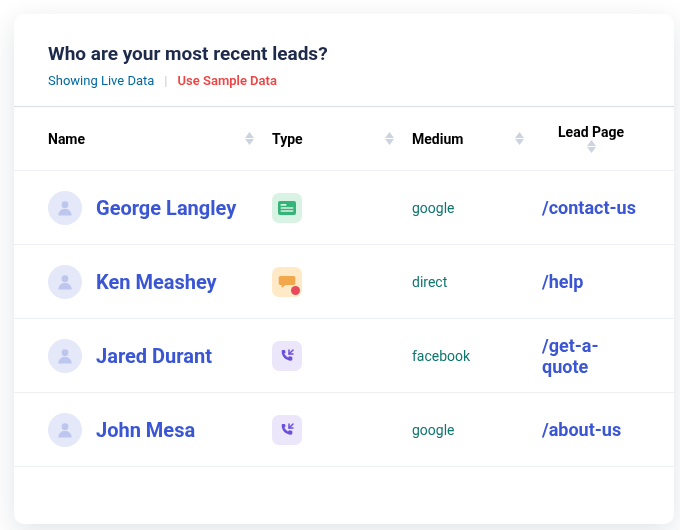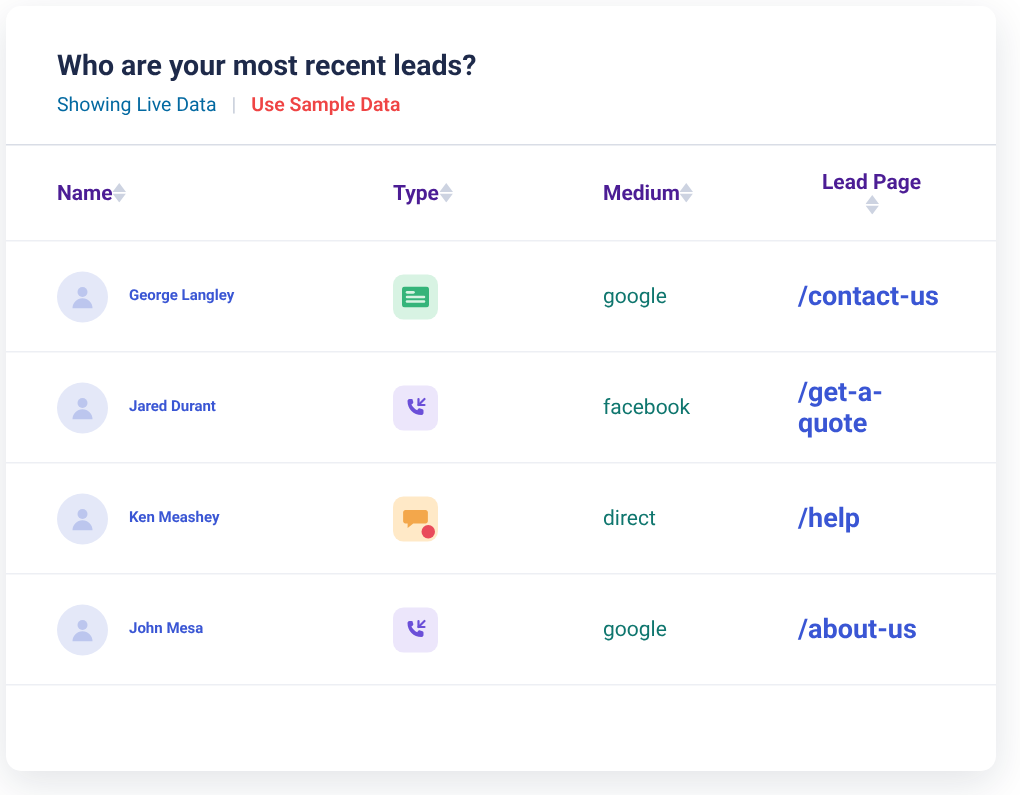--- a/index.html
+++ b/index.html
@@ -6,21 +6,21 @@
   body {
     font-family: -apple-system, BlinkMacSystemFont, "Segoe UI", Roboto, Helvetica, Arial, sans-serif;
     background: #fff;
     width: 680px;
     height: 530px;
     overflow: hidden;
   }
   .card {
     width: 660px;
     height: 510px;
-    margin: 4px;
+    margin: 14px;
     background: #fff;
     border-radius: 10px;
     box-shadow: 0 8px 28px rgba(20, 30, 60, 0.12);
     overflow: hidden;
     position: relative;
   }
   .header {
     padding: 28px 34px 18px 34px;
   }
   .title {
@@ -64,23 +64,24 @@
     height: 74px;
   }
   .col-name   { flex: 0 0 224px; display:flex; align-items:center; gap:14px; }
   .col-type   { flex: 0 0 140px; display:flex; align-items:center; }
   .col-medium { flex: 0 0 130px; display:flex; align-items:center; }
   .col-lead   { flex: 1 1 auto;  display:flex; align-items:center; }
 
   .th {
     font-size: 14px;
     font-weight: 700;
-    color: #4c1d95;
+    color: #000000;
     display: flex;
     align-items: center;
+    justify-content: space-between;
     width: 100%;
     padding-right: 18px;
   }
   .col-lead .th { padding-right: 0; flex-direction: column; }
   .sort {
     display: inline-flex;
     flex-direction: column;
     gap: 1px;
     cursor: pointer;
   }
@@ -91,21 +92,21 @@
     border-radius: 50%;
     background: #e4e8f8;
     display:flex; align-items:center; justify-content:center;
     flex-shrink: 0;
   }
   .avatar svg { width: 20px; height: 20px; }
 
   .name-link {
     color: #3a56d4;
     font-weight: 700;
-    font-size: 10px;
+    font-size: 20px;
     cursor: pointer;
   }
   .lead-link {
     color: #3a56d4;
     font-weight: 700;
     font-size: 18px;
     cursor: pointer;
   }
   .medium-text {
     color: #0f766e;
@@ -232,20 +233,46 @@
     </div>
 
     <div class="row body-row">
       <div class="col-name">
         <div class="avatar">
           <svg viewBox="0 0 24 24">
               <circle cx="12" cy="8" r="4" fill="#bcc6ee"></circle>
               <path d="M4 21c0-4.4 3.6-8 8-8s8 3.6 8 8" fill="#bcc6ee"></path>
             </svg>
         </div>
+        <span class="name-link">Ken Meashey</span>
+      </div>
+      <div class="col-type">
+        <div class="type-icon type-chat">
+          <svg viewBox="0 0 24 20">
+              <path d="M3 2h18c1 0 2 1 2 2v8c0 1-1 2-2 2H10l-5 4v-4H3c-1 0-2-1-2-2V4c0-1 1-2 2-2z" fill="#f3a74b"></path>
+            </svg>
+          <span class="chat-dot"></span>
+        </div>
+      </div>
+      <div class="col-medium">
+          <span class="medium-text">direct</span>
+        </div>
+      <div class="col-lead">
+          <span class="lead-link">/help</span>
+        </div>
+    </div>
+
+    <div class="row body-row">
+      <div class="col-name">
+        <div class="avatar">
+          <svg viewBox="0 0 24 24">
+              <circle cx="12" cy="8" r="4" fill="#bcc6ee"></circle>
+              <path d="M4 21c0-4.4 3.6-8 8-8s8 3.6 8 8" fill="#bcc6ee"></path>
+            </svg>
+        </div>
         <span class="name-link">Jared Durant</span>
       </div>
       <div class="col-type">
         <div class="type-icon type-call">
           <svg viewBox="0 0 24 24">
               <path d="M6 3c-1 0-2 .8-2 2 0 8 6 14 14 14 1.2 0 2-1 2-2v-2.5c0-.6-.4-1.1-1-1.3l-3-.9c-.5-.1-1 .1-1.3.5l-1 1.4c-2.5-1.3-4.5-3.3-5.8-5.8l1.4-1c.4-.3.6-.8.5-1.3l-.9-3C8.6 3.4 8.1 3 7.5 3H6z" fill="#6b4fd8"></path>
               <path d="M15 3 L15 9 L21 9" stroke="#6b4fd8" stroke-width="2.2" fill="none" stroke-linecap="round" stroke-linejoin="round"></path>
               <path d="M21 3 L15 9" stroke="#6b4fd8" stroke-width="2.2" stroke-linecap="round"></path>
             </svg>
         </div>
@@ -259,46 +286,20 @@
     </div>
 
     <div class="row body-row">
       <div class="col-name">
         <div class="avatar">
           <svg viewBox="0 0 24 24">
               <circle cx="12" cy="8" r="4" fill="#bcc6ee"></circle>
               <path d="M4 21c0-4.4 3.6-8 8-8s8 3.6 8 8" fill="#bcc6ee"></path>
             </svg>
         </div>
-        <span class="name-link">Ken Meashey</span>
-      </div>
-      <div class="col-type">
-        <div class="type-icon type-chat">
-          <svg viewBox="0 0 24 20">
-              <path d="M3 2h18c1 0 2 1 2 2v8c0 1-1 2-2 2H10l-5 4v-4H3c-1 0-2-1-2-2V4c0-1 1-2 2-2z" fill="#f3a74b"></path>
-            </svg>
-          <span class="chat-dot"></span>
-        </div>
-      </div>
-      <div class="col-medium">
-          <span class="medium-text">direct</span>
-        </div>
-      <div class="col-lead">
-          <span class="lead-link">/help</span>
-        </div>
-    </div>
-
-    <div class="row body-row">
-      <div class="col-name">
-        <div class="avatar">
-          <svg viewBox="0 0 24 24">
-              <circle cx="12" cy="8" r="4" fill="#bcc6ee"></circle>
-              <path d="M4 21c0-4.4 3.6-8 8-8s8 3.6 8 8" fill="#bcc6ee"></path>
-            </svg>
-        </div>
         <span class="name-link">John Mesa</span>
       </div>
       <div class="col-type">
         <div class="type-icon type-call">
           <svg viewBox="0 0 24 24">
               <path d="M6 3c-1 0-2 .8-2 2 0 8 6 14 14 14 1.2 0 2-1 2-2v-2.5c0-.6-.4-1.1-1-1.3l-3-.9c-.5-.1-1 .1-1.3.5l-1 1.4c-2.5-1.3-4.5-3.3-5.8-5.8l1.4-1c.4-.3.6-.8.5-1.3l-.9-3C8.6 3.4 8.1 3 7.5 3H6z" fill="#6b4fd8"></path>
               <path d="M15 3 L15 9 L21 9" stroke="#6b4fd8" stroke-width="2.2" fill="none" stroke-linecap="round" stroke-linejoin="round"></path>
               <path d="M21 3 L15 9" stroke="#6b4fd8" stroke-width="2.2" stroke-linecap="round"></path>
             </svg>
         </div>

